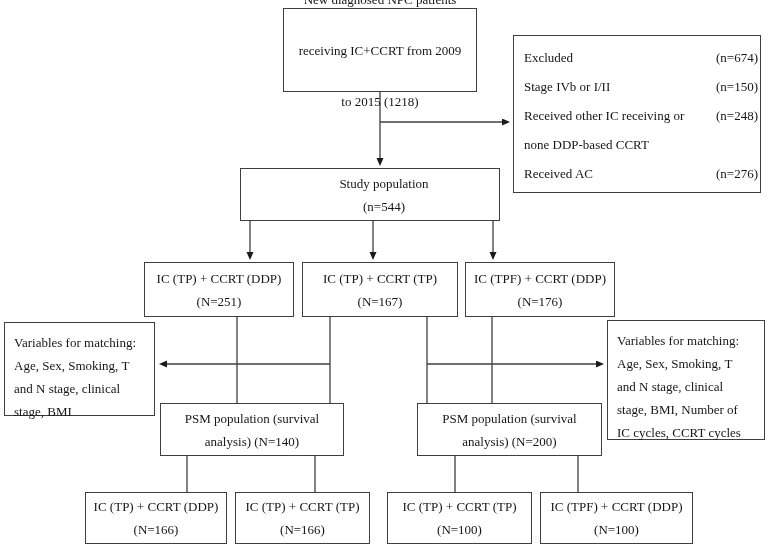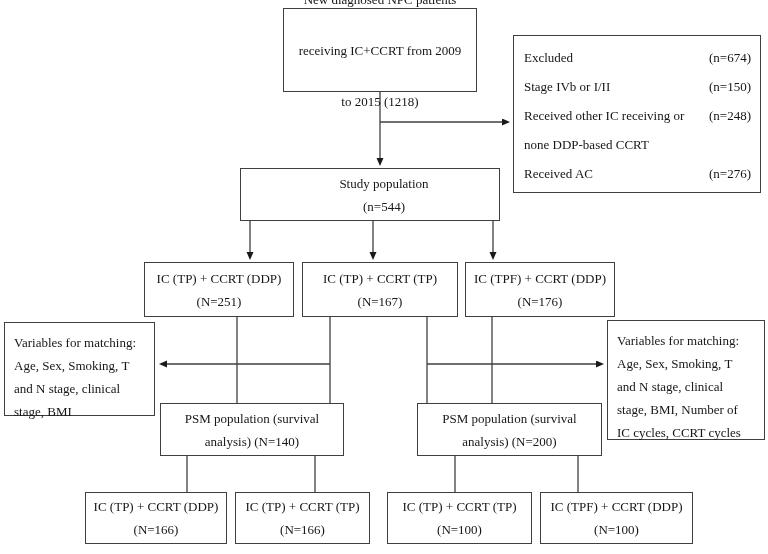--- a/index.html
+++ b/index.html
@@ -29,21 +29,21 @@
   .center{
     display:flex;flex-direction:column;
     justify-content:center;align-items:center;
     text-align:center;
   }
   .ln{white-space:nowrap;}
   .center .ln{line-height:23px;}
   .box-top .ln{line-height:27px;}
   .vars{padding:8px 7px 0 9px;}
   .vars .ln{line-height:23px;}
-  .excl{padding:7px 9px 0 10px;}
+  .excl{padding:7px 2px 0 10px;}
   .excl-row{
     display:flex;justify-content:space-between;align-items:baseline;
     line-height:29px;white-space:nowrap;
   }
   .excl-row .n{margin-left:6px;}
 </style>
 </head>
 <body>
 
 <div id="canvas">

